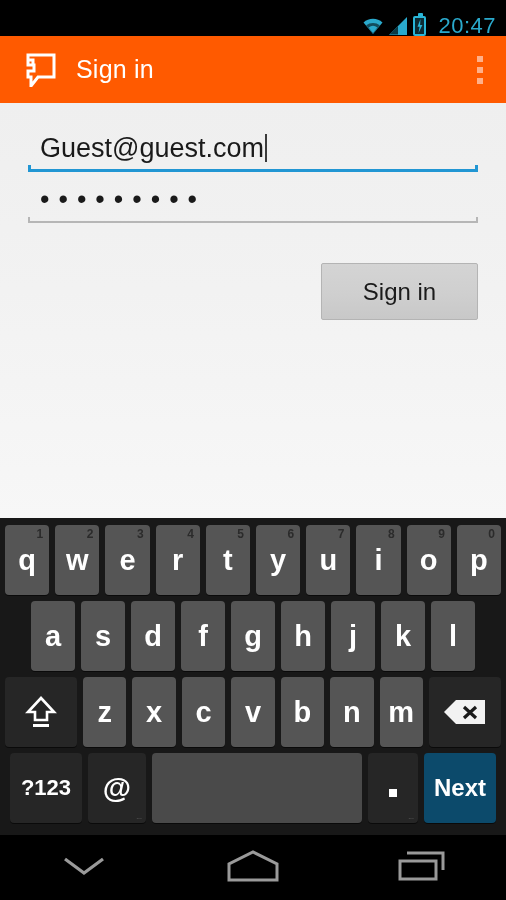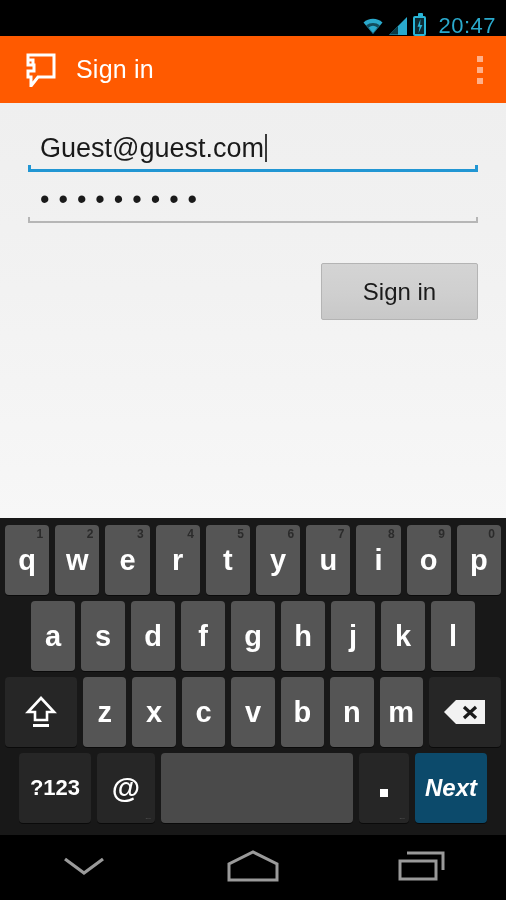--- a/index.html
+++ b/index.html
@@ -104,21 +104,21 @@
 
   
   .keyboard {
     position:absolute; left:0; top:518px; width:506px; height:317px;
     background:#181818;
   }
   .kb-row { position:absolute; left:0; width:506px; display:flex; }
   .kb-row-1 { top:7px;   height:70px; padding:0 2px; }
   .kb-row-2 { top:83px;  height:70px; padding:0 28px; }
   .kb-row-3 { top:159px; height:70px; padding:0 2px; }
-  .kb-row-4 { top:235px; height:70px; padding:0 16px; }
+  .kb-row-4 { top:235px; height:70px; padding:0 7px; }
 
   .key {
     position:relative; flex:1; margin:0 3px;
     background:#555555; border-radius:4px;
     display:flex; align-items:center; justify-content:center;
     color:#ffffff; font-size:29px; font-weight:bold;
     box-shadow:0 1px 0 rgba(0,0,0,0.55);
     cursor:pointer;
   }
   .key .hint {
@@ -128,21 +128,21 @@
   .key-dark { background:#262626; }
   .key-blue { background:#0c4a6b; font-size:24px; }
   .key-space { background:#4a4a4a; }
 
   .key-shift { flex:0 0 72px; }
   .key-back  { flex:0 0 72px; }
   .key-sym   { flex:0 0 72px; font-size:22px; }
   .key-at    { flex:0 0 58px; }
   .key-spacebar { flex:1 1 auto; }
   .key-period{ flex:0 0 50px; }
-  .key-next  { flex:0 0 72px;font-style:italic; }
+  .key-next  { flex:0 0 72px; }
 
   .mini-label {
     position:absolute; right:4px; bottom:3px;
     font-size:7px; color:#6a6a6a; font-weight:normal;
   }
   .period-dot { width:8px; height:8px; background:#fff; display:block; margin-top:10px; }
 
   .shift-glyph { width:40px; height:40px; position:relative; }
   .back-glyph  { width:44px; height:26px; position:relative; }
 

